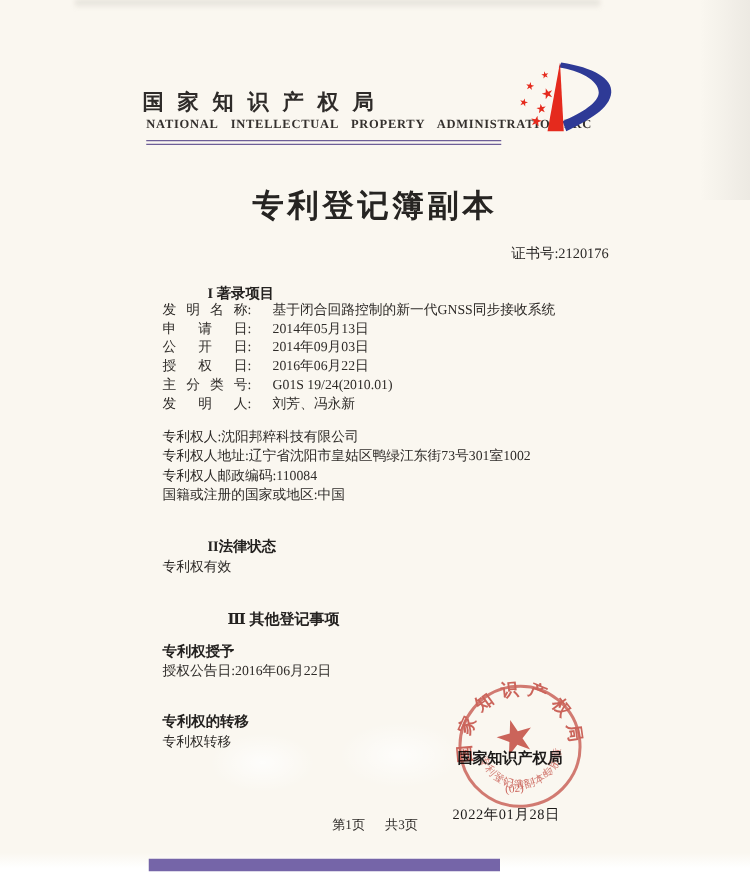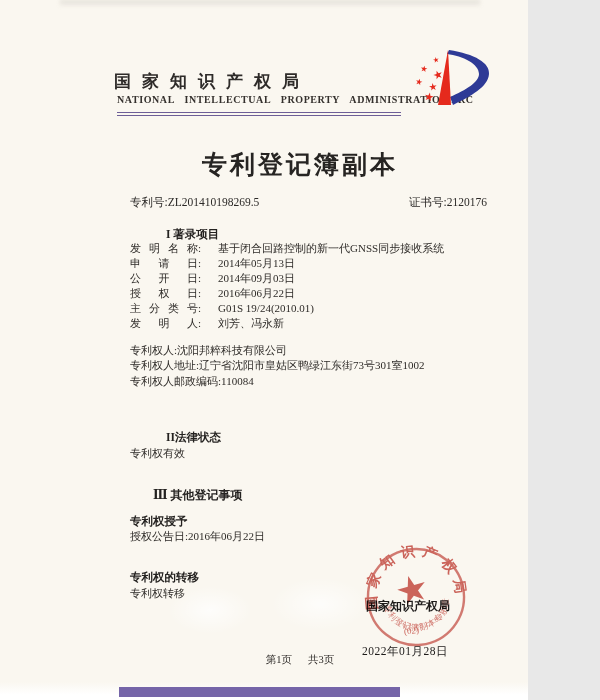--- a/index.html
+++ b/index.html
@@ -2,21 +2,21 @@
 <html><head>
 <meta charset="utf-8">
 <style>
   html,body{margin:0;padding:0;}
   body{
     width:600px;height:700px;overflow:hidden;
     font-family:"Liberation Serif","DejaVu Serif",serif;
     background:#e8e8e8;
   }
   .page{
-    position:relative;width:528px;height:700px;
+    position:relative;width:600px;height:700px;
     background:#faf7f0;
     overflow:hidden;
   }
   .abs{position:absolute;}
   
   .agency-cn{
     left:114px;top:70px;
     font-size:17px;font-weight:bold;letter-spacing:11px;
     color:#2e2b29;white-space:nowrap;
   }
@@ -116,45 +116,45 @@
     <use href="#star" fill="#e52a1d" transform="translate(19,25) scale(3.4) rotate(10)"></use>
     <use href="#star" fill="#e52a1d" transform="translate(33,31) scale(4.6) rotate(-18)"></use>
     <use href="#star" fill="#e52a1d" transform="translate(14,38) scale(3.4) rotate(15)"></use>
     <use href="#star" fill="#e52a1d" transform="translate(28,43) scale(4) rotate(-8)"></use>
     <use href="#star" fill="#e52a1d" transform="translate(24,53) scale(4.6) rotate(12)"></use>
   </svg>
 
   <div class="abs doc-title">专利登记簿副本</div>
 
   <div class="abs num-row">
-    <span class="abs patent-no">专利号:ZL201410198269.5</span>
     <span class="abs cert-no">证书号:2120176</span>
   </div>
 
   <div class="abs sec-heading" style="left:130px;top:227px;">I 著录项目</div>
 
   <div class="abs biblio">
     <div class="b-row"><span class="jl">发明名称</span><span class="colon">:</span><span class="val">基于闭合回路控制的新一代GNSS同步接收系统</span></div>
     <div class="b-row"><span class="jl">申请日</span><span class="colon">:</span><span class="val">2014年05月13日</span></div>
     <div class="b-row"><span class="jl">公开日</span><span class="colon">:</span><span class="val">2014年09月03日</span></div>
     <div class="b-row"><span class="jl">授权日</span><span class="colon">:</span><span class="val">2016年06月22日</span></div>
     <div class="b-row"><span class="jl">主分类号</span><span class="colon">:</span><span class="val">G01S 19/24(2010.01)</span></div>
     <div class="b-row"><span class="jl">发明人</span><span class="colon">:</span><span class="val">刘芳、冯永新</span></div>
   </div>
 
   <div class="abs patentee">
     <div>专利权人:沈阳邦粹科技有限公司</div>
     <div>专利权人地址:辽宁省沈阳市皇姑区鸭绿江东街73号301室1002</div>
     <div>专利权人邮政编码:110084</div>
+    <div>国籍或注册的国家或地区:中国</div>
   </div>
 
   <div class="abs sec-heading" style="left:130px;top:430px;">II法律状态</div>
   <div class="abs plain" style="left:130px;top:446px;">专利权有效</div>
 
-  <div class="abs sec-heading" style="left:117px;top:487px;font-size:12px;">Ⅲ 其他登记事项</div>
+  <div class="abs sec-heading" style="left:146px;top:487px;font-size:12px;">Ⅲ 其他登记事项</div>
 
   <div class="abs bold-line" style="left:130px;top:514px;">专利权授予</div>
   <div class="abs plain" style="left:130px;top:529px;">授权公告日:2016年06月22日</div>
 
   <div class="abs bold-line" style="left:130px;top:570px;">专利权的转移</div>
   <div class="abs plain" style="left:130px;top:586px;">专利权转移</div>
 
   <div class="abs ghost-mark"></div>
 
   <div class="abs seal-agency">国家知识产权局</div>

